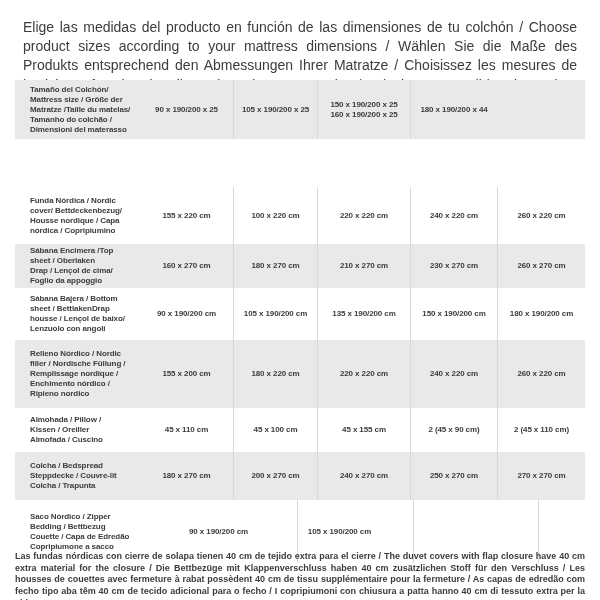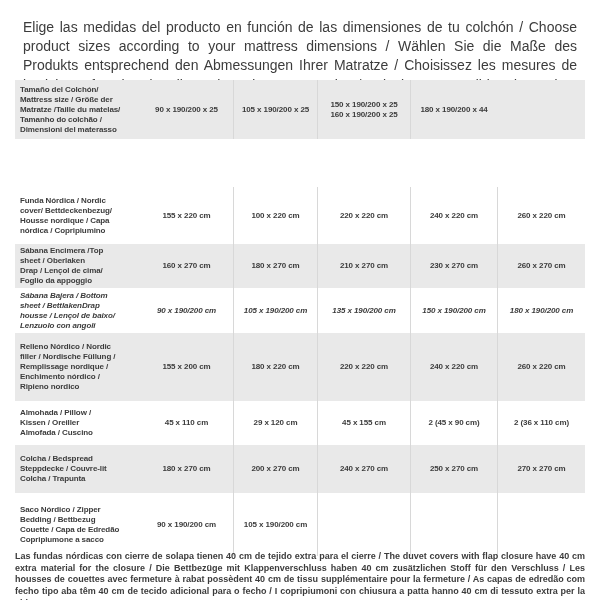--- a/index.html
+++ b/index.html
@@ -24,30 +24,30 @@
   }
   .row.gray { background:#e9e9e9; }
   .cell {
     display:flex; align-items:center; justify-content:center;
     text-align:center; font-weight:bold; font-size:8px;
     letter-spacing:-0.1px; line-height:1.25; white-space:pre-line;
     color:#3c3c3c;
   }
   .row .cell:nth-child(n+3) { border-left:1px solid #d8d8d8; }
   .cell.label {
-    justify-content:flex-start; text-align:left; padding-left:5px;
+    justify-content:flex-start; text-align:left; padding-left:15px;
   }
   .h-header { height:59px; }
   .h-r1 { height:57px;margin-top:48px; }
   .h-r2 { height:44px; }
-  .h-r3 { height:45px;font-style:italic; }
+  .h-r3 { height:52px; }
   .h-r4 { height:68px; }
   .h-r5 { height:44px; }
   .h-r6 { height:48px; }
-  .h-r7 { height:63px; }
+  .h-r7 { height:63px;gap:32px; }
 
   .footnote {
     position:absolute; left:15px; right:15px; top:551px;
     font-size:9px; font-weight:bold; line-height:1.3;
     text-align:justify; margin:0; color:#3c3c3c;
   }
 </style>
 </head>
 <body>
 
@@ -117,24 +117,24 @@
       <div class="cell">220 x 220 cm</div>
       <div class="cell">240 x 220 cm</div>
       <div class="cell">260 x 220 cm</div>
     </div>
 
     <div class="row h-r5">
       <div class="cell label">Almohada  / Pillow /
 Kissen / Oreiller
 Almofada / Cuscino</div>
       <div class="cell">45 x 110 cm</div>
-      <div class="cell">29 x 120 cm</div>
+      <div class="cell">45 x 100 cm</div>
       <div class="cell">45 x 155 cm</div>
       <div class="cell">2 (45 x 90 cm)</div>
-      <div class="cell">2 (36 x 110 cm)</div>
+      <div class="cell">2 (45 x 110 cm)</div>
     </div>
 
     <div class="row gray h-r6">
       <div class="cell label">Colcha / Bedspread
 Steppdecke / Couvre-lit
 Colcha / Trapunta</div>
       <div class="cell">180 x 270 cm</div>
       <div class="cell">200 x 270 cm</div>
       <div class="cell">240 x 270 cm</div>
       <div class="cell">250 x 270 cm</div>

